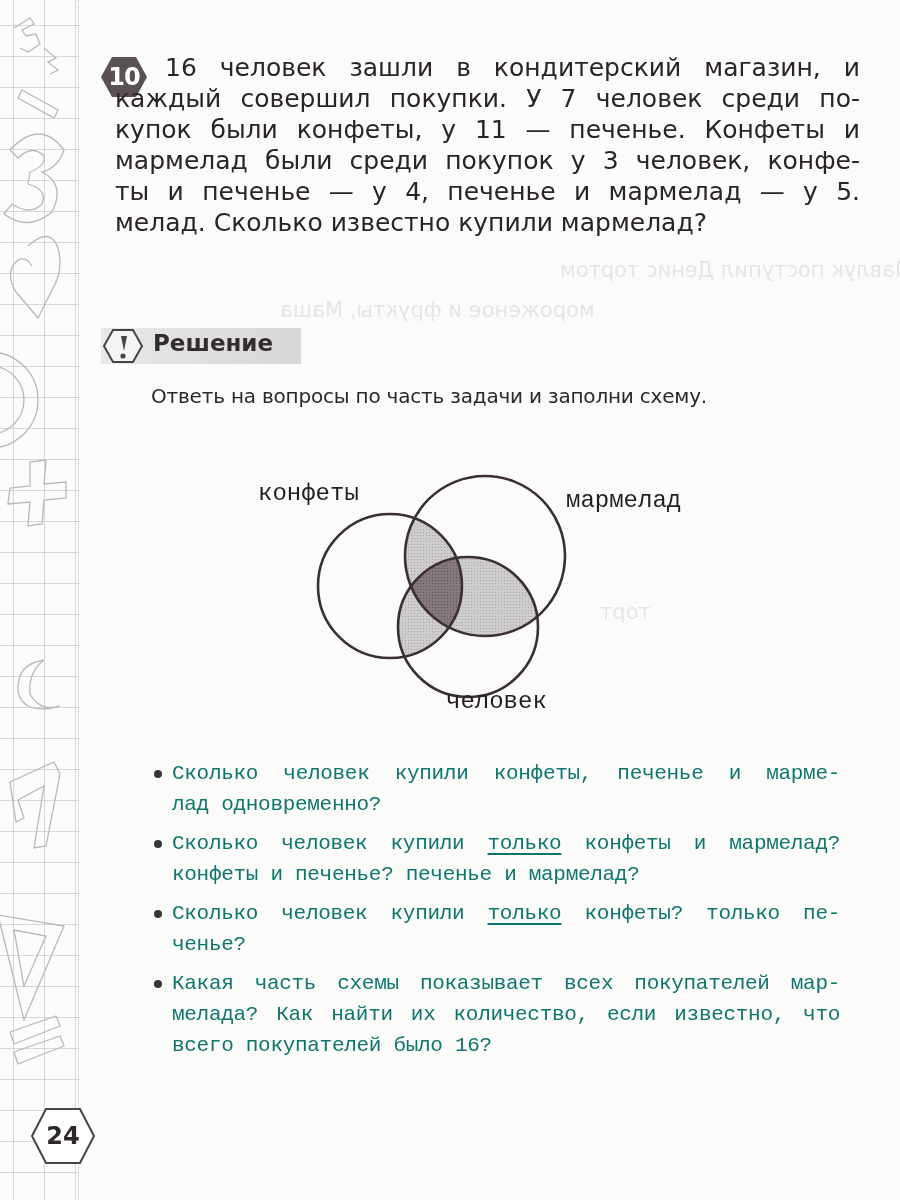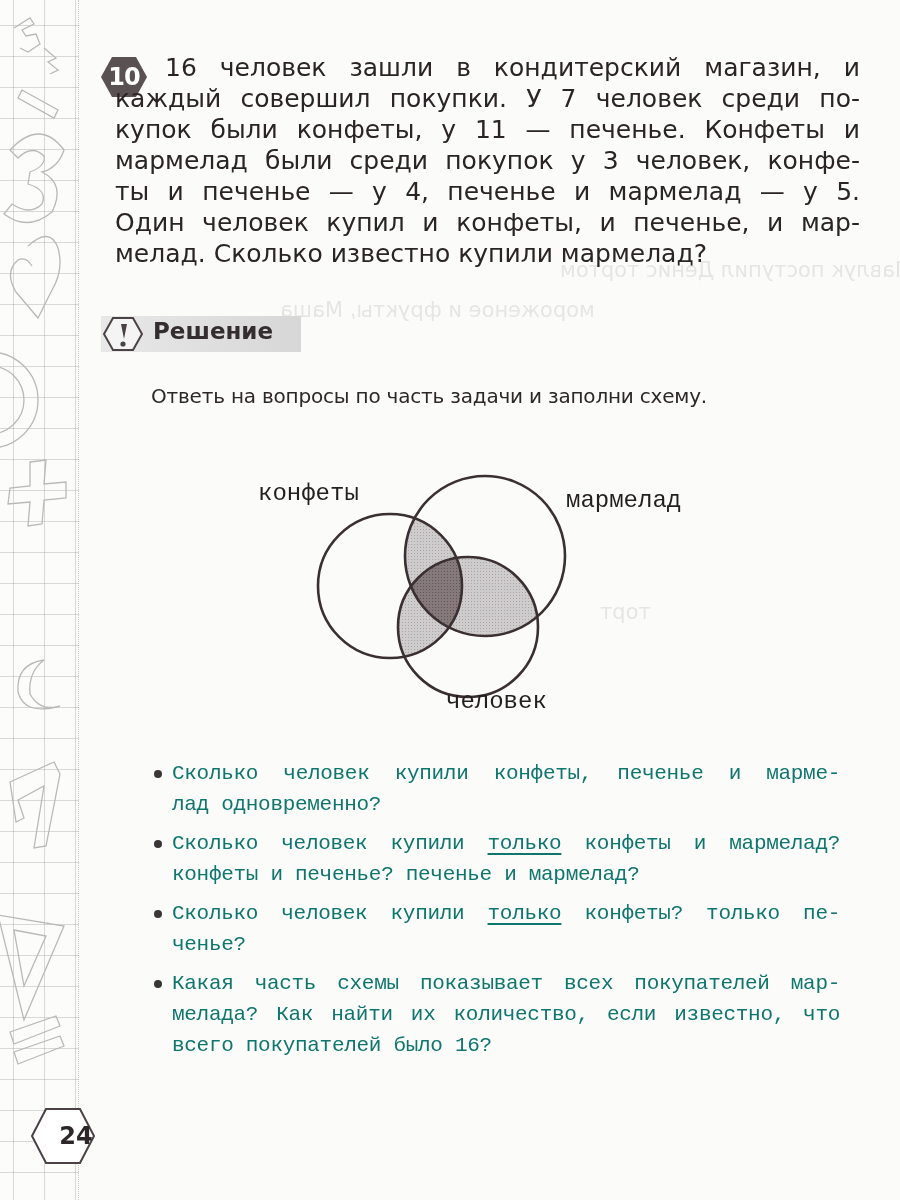--- a/index.html
+++ b/index.html
@@ -36,21 +36,21 @@
     position: absolute; left: 100px; top: 56px; width: 48px; height: 42px;
   }
   .task-badge span {
     position: absolute; left: 0; top: 0; width: 48px; height: 42px;
     line-height: 42px; text-align: center; color: #fff; font-weight: bold;
     font-size: 24px; font-family: "DejaVu Sans", sans-serif; letter-spacing: -1px;
   }
 
   
   .solution-head {
-    position: absolute; left: 101px; top: 316px; width: 200px; height: 36px;
+    position: absolute; left: 101px; top: 328px; width: 200px; height: 36px;
     background: linear-gradient(to right, #e9e8e9 0%, #d8d7d8 100%);
   }
   .solution-head .ex-icon { position: absolute; left: 2px; top: 1px; }
   .solution-head .label {
     position: absolute; left: 52px; top: 2px; font-size: 23px; font-weight: bold;
     color: #332d30; font-family: "DejaVu Sans", sans-serif;
   }
   .instruction {
     position: absolute; left: 151px; top: 384px; font-size: 20px; color: #2d2729;
     font-family: "DejaVu Sans", sans-serif; letter-spacing: -0.2px;
@@ -74,21 +74,21 @@
     position: absolute; left: -18px; top: 12px; width: 8px; height: 8px;
     border-radius: 50%; background: #3a3537;
   }
   .q-item .line { display: block; text-align: justify; text-align-last: justify; white-space: nowrap; }
   .q-item .line.last { text-align-last: left; }
   .u { text-decoration: underline; text-underline-offset: 4px; }
 
   
   .page-num { position: absolute; left: 30px; top: 1107px; width: 66px; height: 58px; }
   .page-num span {
-    position: absolute; left: 13px; top: 0; width: 66px; height: 58px; line-height: 58px;
+    position: absolute; left: 0; top: 0; width: 66px; height: 58px; line-height: 58px;
     text-align: center; font-weight: bold; font-size: 24px; color: #2d2729;
     font-family: "DejaVu Sans", sans-serif;
   }
 
   
   .bleed {
     position: absolute; color: rgba(120,120,120,0.16); font-size: 21px;
     font-family: "DejaVu Sans", sans-serif; transform: scaleX(-1); white-space: nowrap;
   }
 </style>
@@ -136,21 +136,20 @@
   </svg>
   <span>10</span>
 </div>
 
 <div class="problem">
   <span class="line first">16 человек зашли в кондитерский магазин, и</span>
   <span class="line">каждый совершил покупки. У 7 человек среди по-</span>
   <span class="line">купок были конфеты, у 11 — печенье. Конфеты и</span>
   <span class="line">мармелад были среди покупок у 3 человек, конфе-</span>
   <span class="line">ты и печенье — у 4, печенье и мармелад — у 5.</span>
-  <span class="line">Один человек купил и конфеты, и печенье, и мар-</span>
   <span class="line last">мелад. Сколько известно купили мармелад?</span>
 </div>
 
 <div class="solution-head">
   <svg class="ex-icon" width="40" height="34">
     <polygon points="10,1 30,1 39,17 30,33 10,33 1,17" fill="#f4f4f4" stroke="#4a4244" stroke-width="2"></polygon>
     <path d="M18 7 L24 7 L21 22 Z" fill="#4a4244"></path>
     <circle cx="20" cy="27" r="2.6" fill="#4a4244"></circle>
   </svg>
   <span class="label">Решение</span>

